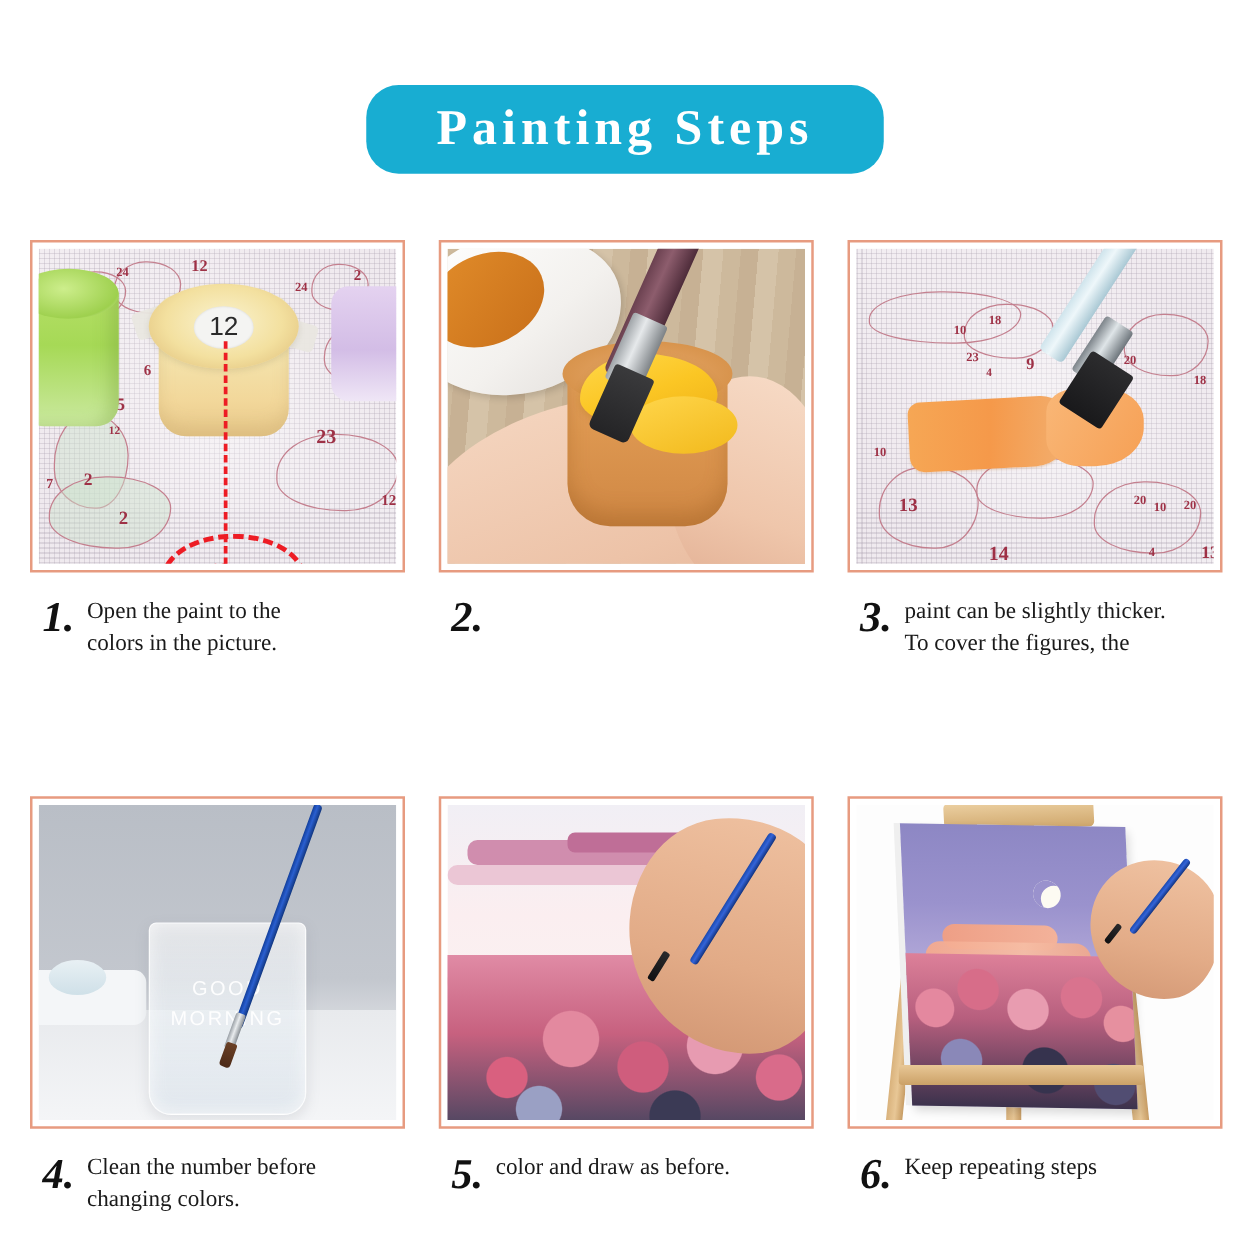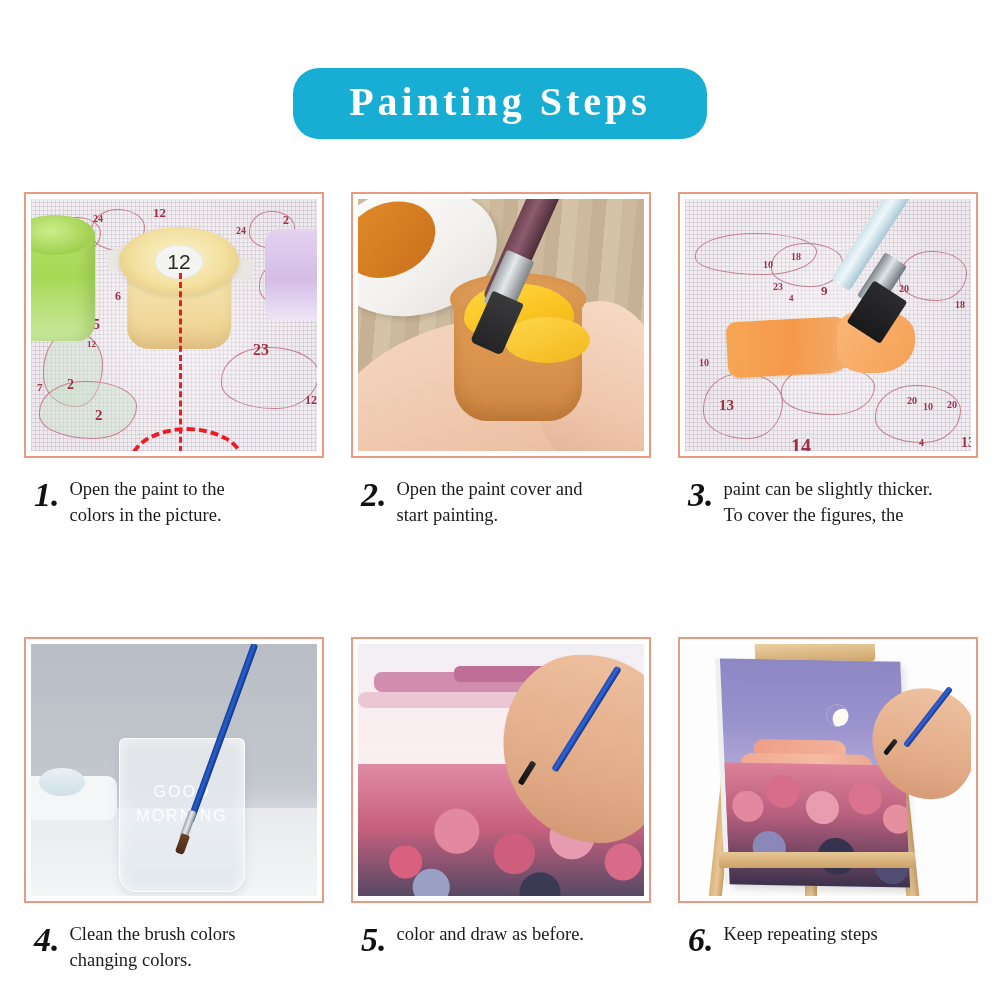--- a/index.html
+++ b/index.html
@@ -336,24 +336,20 @@
               <div class="paint2"></div>
               <div class="paint2b"></div>
               <div class="brush2-handle"></div>
               <div class="brush2-ferrule"></div>
               <div class="brush2-bristle"></div>
             </div>
           </div>
         </div>
         <div class="caption">
           <span class="step-num">2.</span>
-          <span class="cap-lines">
-            <div>Open the paint cover and</div>
-            <div>start painting.</div>
-          </span>
         </div>
       </div>
 
       <div class="card">
         <div class="frame">
           <div class="inner">
             <div class="photo">
               <div class="canvas-bg"></div>
 
               <div class="shape" style="left:10px;top:34px;width:120px;height:40px;"></div>
@@ -366,21 +362,21 @@
               <div class="num" style="left:78px;top:60px;font-size:10px;">10</div>
               <div class="num" style="left:106px;top:52px;font-size:10px;">18</div>
               <div class="num" style="left:88px;top:82px;font-size:10px;">23</div>
               <div class="num" style="left:104px;top:94px;font-size:9px;">4</div>
               <div class="num" style="left:136px;top:84px;font-size:13px;">9</div>
               <div class="num" style="left:214px;top:84px;font-size:10px;">20</div>
               <div class="num" style="left:270px;top:100px;font-size:10px;">18</div>
               <div class="num" style="left:14px;top:158px;font-size:10px;">10</div>
               <div class="num" style="left:70px;top:162px;font-size:11px;">20</div>
               <div class="num" style="left:34px;top:198px;font-size:15px;">13</div>
-              <div class="num" style="left:106px;top:236px;font-size:20px;">14</div>
+              <div class="num" style="left:106px;top:236px;font-size:16px;">14</div>
               <div class="num" style="left:222px;top:196px;font-size:10px;">20</div>
               <div class="num" style="left:238px;top:202px;font-size:10px;">10</div>
               <div class="num" style="left:262px;top:200px;font-size:10px;">20</div>
               <div class="num" style="left:234px;top:238px;font-size:10px;">4</div>
               <div class="num" style="left:276px;top:236px;font-size:14px;">13</div>
 
               <div class="stroke3"></div>
               <div class="stroke3b"></div>
               <div class="brush3-h"></div>
               <div class="brush3-f"></div>
@@ -415,21 +411,21 @@
               </div>
               <div class="brush4-h"></div>
               <div class="brush4-f"></div>
               <div class="brush4-b"></div>
             </div>
           </div>
         </div>
         <div class="caption">
           <span class="step-num">4.</span>
           <span class="cap-lines">
-            <div> Clean the brush colors</div>
+            <div> Clean the number before</div>
             <div>changing colors.</div>
           </span>
         </div>
       </div>
 
       <div class="card">
         <div class="frame">
           <div class="inner">
             <div class="photo">
               <div class="sky5"></div>

